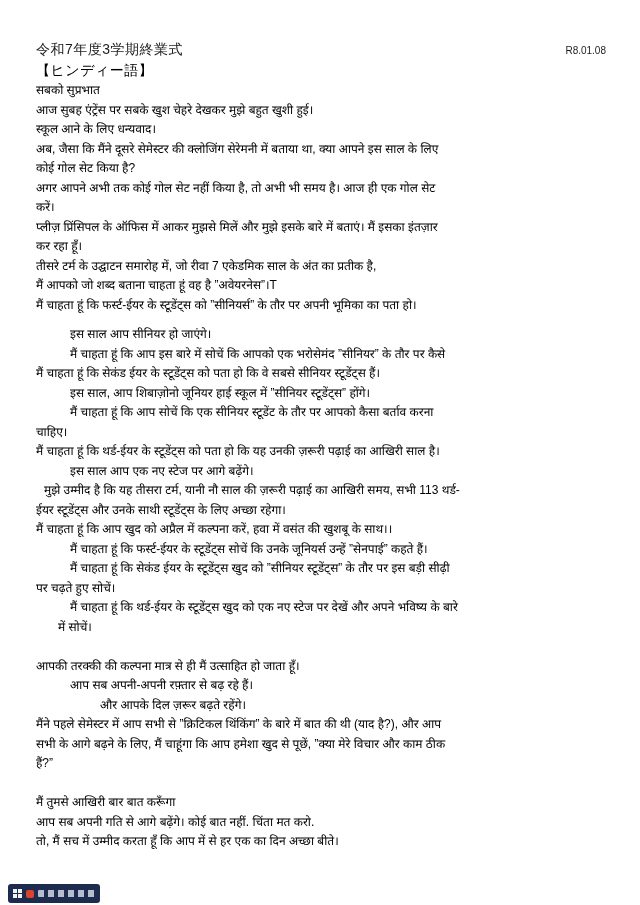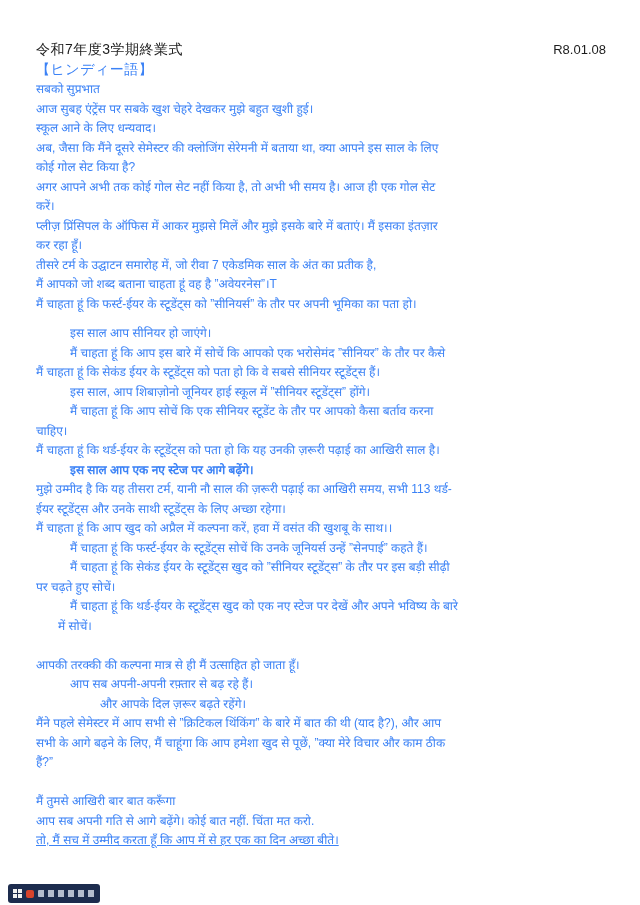--- a/index.html
+++ b/index.html
@@ -15,34 +15,34 @@
     box-sizing:border-box;
     padding:40px 34px 0 36px;
   }
   .header-row{
     display:flex;justify-content:space-between;align-items:baseline;
     color:#1c1c1c;
     font-size:14px;line-height:19px;
     white-space:nowrap;
   }
   .header-title{letter-spacing:0.5px;}
-  .header-date{font-size:13px;}
+  .header-date{font-size:10px;}
   .lang-label{
     font-size:14px;line-height:19px;margin-top:1px;
     letter-spacing:0.5px;
   }
   .doc-body{margin-top:1px;}
   .line{
     font-size:12px;
     line-height:19.5px;
     white-space:nowrap;
     letter-spacing:0px;
   }
   .line.blank{height:19.5px;}
-  .green{color:#3b82f6;}
+  .green{color:#000000;}
   .footer-chip{
     position:absolute;
     left:8px;top:884px;
     width:92px;height:19px;
     background:#1d2c4e;
     border-radius:3px;
     display:flex;align-items:center;
     padding:0 5px;box-sizing:border-box;
     gap:4px;
   }
@@ -89,40 +89,40 @@
       <div class="line" style="padding-left: 0px;">तीसरे टर्म के उद्घाटन समारोह में, जो रीवा 7 एकेडमिक साल के अंत का प्रतीक है,</div>
       <div class="line" style="padding-left: 0px;">मैं आपको जो शब्द बताना चाहता हूं वह है ”अवेयरनेस”।T</div>
       <div class="line" style="padding-left: 0px;">मैं चाहता हूं कि फर्स्ट-ईयर के स्टूडेंट्स को ”सीनियर्स” के तौर पर अपनी भूमिका का पता हो।</div>
       <div class="line" style="padding-left: 34px; margin-top: 10px;">इस साल आप सीनियर हो जाएंगे।</div>
       <div class="line" style="padding-left: 34px;">मैं चाहता हूं कि आप इस बारे में सोचें कि आपको एक भरोसेमंद ”सीनियर” के तौर पर कैसे</div>
       <div class="line" style="padding-left: 0px;">मैं चाहता हूं कि सेकंड ईयर के स्टूडेंट्स को पता हो कि वे सबसे सीनियर स्टूडेंट्स हैं।</div>
       <div class="line" style="padding-left: 34px;">इस साल, आप शिबाज़ोनो जूनियर हाई स्कूल में ”सीनियर स्टूडेंट्स” होंगे।</div>
       <div class="line" style="padding-left: 34px;">मैं चाहता हूं कि आप सोचें कि एक सीनियर स्टूडेंट के तौर पर आपको कैसा बर्ताव करना</div>
       <div class="line" style="padding-left: 0px;">चाहिए।</div>
       <div class="line" style="padding-left: 0px;">मैं चाहता हूं कि थर्ड-ईयर के स्टूडेंट्स को पता हो कि यह उनकी ज़रूरी पढ़ाई का आखिरी साल है।</div>
-      <div class="line" style="padding-left: 34px; font-weight: bold;">इस साल आप एक नए स्टेज पर आगे बढ़ेंगे।</div>
-      <div class="line" style="padding-left: 0px;">मुझे उम्मीद है कि यह तीसरा टर्म, यानी नौ साल की ज़रूरी पढ़ाई का आखिरी समय, सभी 113 थर्ड-</div>
+      <div class="line" style="padding-left: 34px;">इस साल आप एक नए स्टेज पर आगे बढ़ेंगे।</div>
+      <div class="line" style="padding-left: 0px; margin-left: 8px;">मुझे उम्मीद है कि यह तीसरा टर्म, यानी नौ साल की ज़रूरी पढ़ाई का आखिरी समय, सभी 113 थर्ड-</div>
       <div class="line" style="padding-left: 0px;">ईयर स्टूडेंट्स और उनके साथी स्टूडेंट्स के लिए अच्छा रहेगा।</div>
       <div class="line" style="padding-left: 0px;">मैं चाहता हूं कि आप खुद को अप्रैल में कल्पना करें, हवा में वसंत की खुशबू के साथ।।</div>
       <div class="line" style="padding-left: 34px;">मैं चाहता हूं कि फर्स्ट-ईयर के स्टूडेंट्स सोचें कि उनके जूनियर्स उन्हें ”सेनपाई” कहते हैं।</div>
       <div class="line" style="padding-left: 34px;">मैं चाहता हूं कि सेकंड ईयर के स्टूडेंट्स खुद को ”सीनियर स्टूडेंट्स” के तौर पर इस बड़ी सीढ़ी</div>
       <div class="line" style="padding-left: 0px;">पर चढ़ते हुए सोचें।</div>
       <div class="line" style="padding-left: 34px;">मैं चाहता हूं कि थर्ड-ईयर के स्टूडेंट्स खुद को एक नए स्टेज पर देखें और अपने भविष्य के बारे</div>
       <div class="line" style="padding-left: 22px;">में सोचें।</div>
       <div class="line blank" style="padding-left: 0px;"></div>
       <div class="line" style="padding-left: 0px;">आपकी तरक्की की कल्पना मात्र से ही मैं उत्साहित हो जाता हूँ।</div>
       <div class="line" style="padding-left: 34px;">आप सब अपनी-अपनी रफ़्तार से बढ़ रहे हैं।</div>
       <div class="line" style="padding-left: 64px;">और आपके दिल ज़रूर बढ़ते रहेंगे।</div>
       <div class="line" style="padding-left: 0px;">मैंने पहले सेमेस्टर में आप सभी से ”क्रिटिकल थिंकिंग” के बारे में बात की थी (याद है?), और आप</div>
       <div class="line" style="padding-left: 0px;">सभी के आगे बढ़ने के लिए, मैं चाहूंगा कि आप हमेशा खुद से पूछें, ”क्या मेरे विचार और काम ठीक</div>
       <div class="line" style="padding-left: 0px;">हैं?”</div>
       <div class="line blank" style="padding-left: 0px;"></div>
       <div class="line" style="padding-left: 0px;">मैं तुमसे आखिरी बार बात करूँगा</div>
       <div class="line" style="padding-left: 0px;">आप सब अपनी गति से आगे बढ़ेंगे। कोई बात नहीं. चिंता मत करो.</div>
-      <div class="line" style="padding-left: 0px; text-decoration: underline;">तो, मैं सच में उम्मीद करता हूँ कि आप में से हर एक का दिन अच्छा बीते।</div>
+      <div class="line" style="padding-left: 0px;">तो, मैं सच में उम्मीद करता हूँ कि आप में से हर एक का दिन अच्छा बीते।</div>
     </div>
 </div>
 
 <div class="footer-chip">
   <span class="win-icon"></span>
   <span class="red-dot"></span>
   <span class="chip-marks"></span>
 </div>
 
 </body></html>

